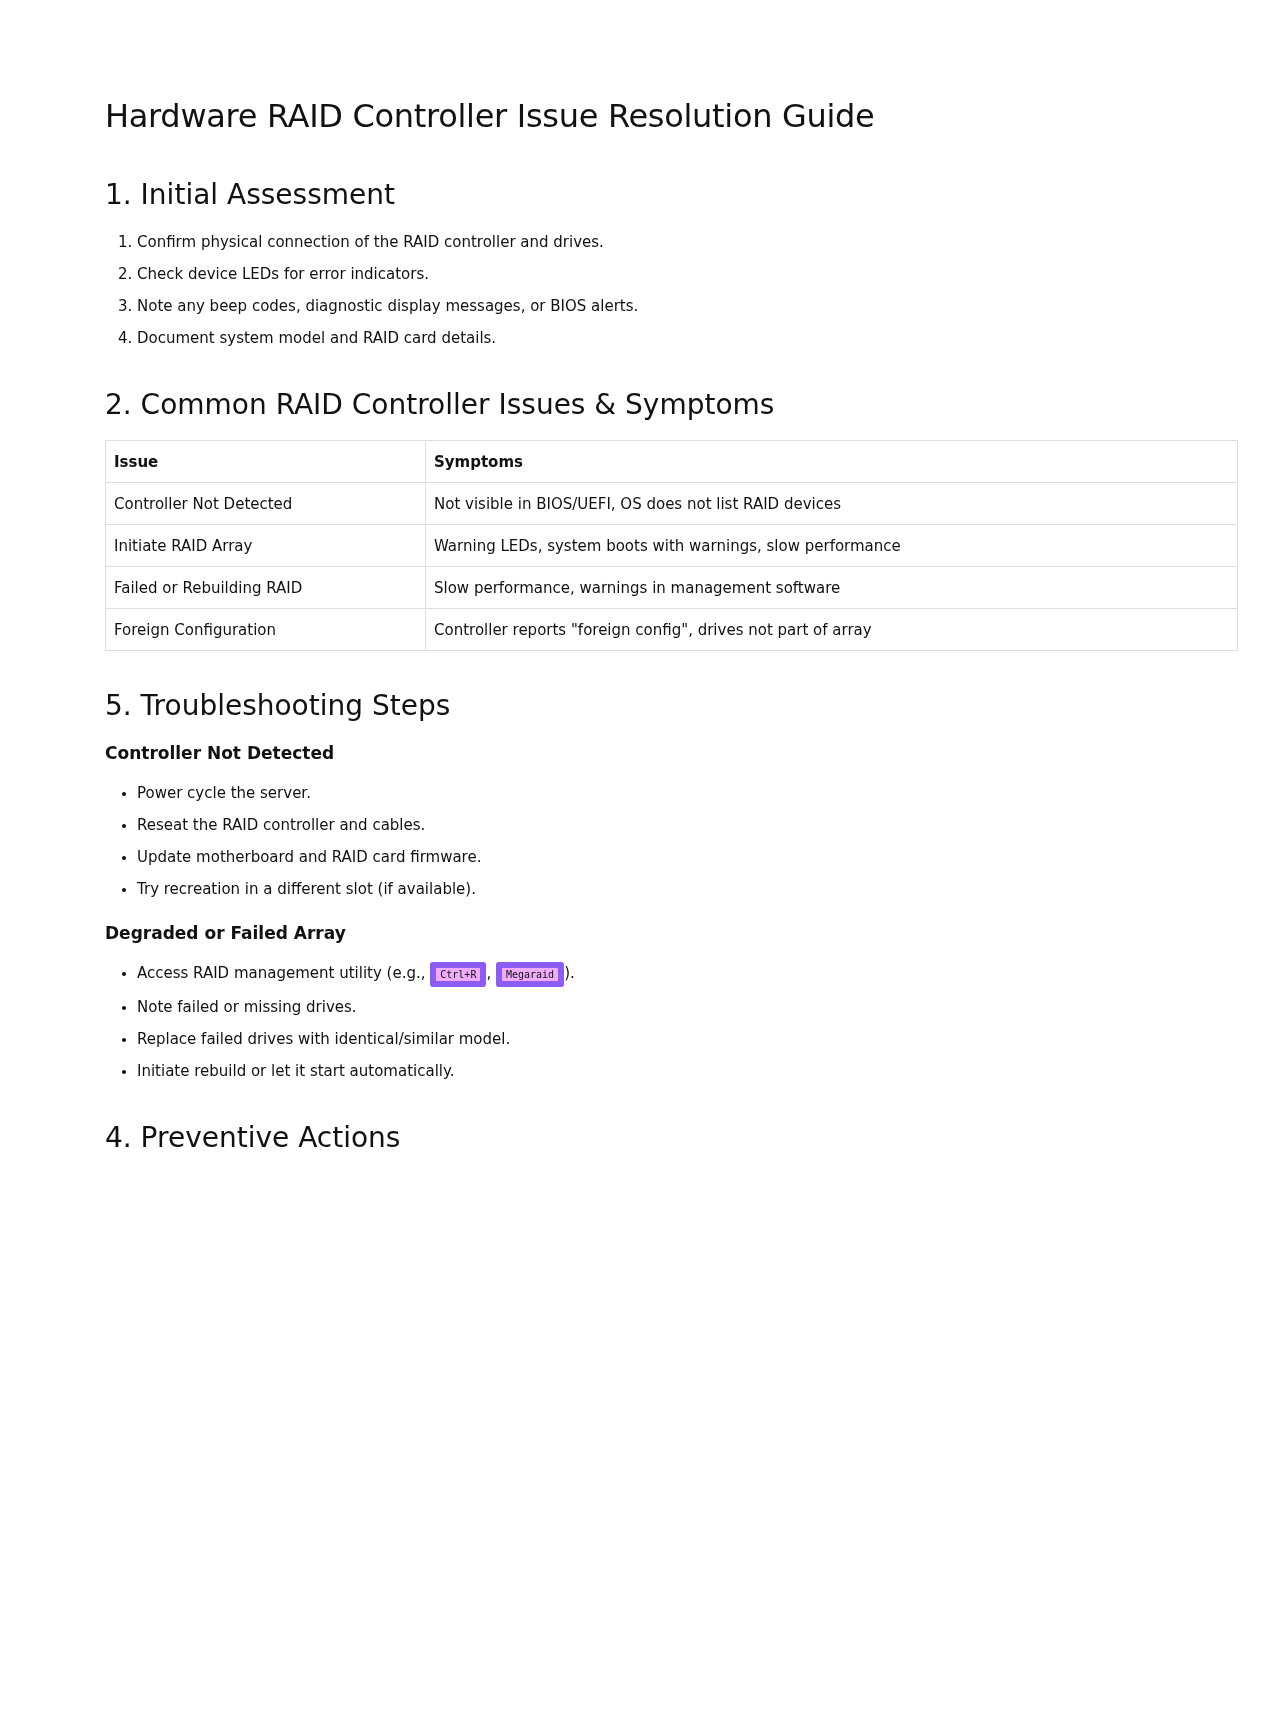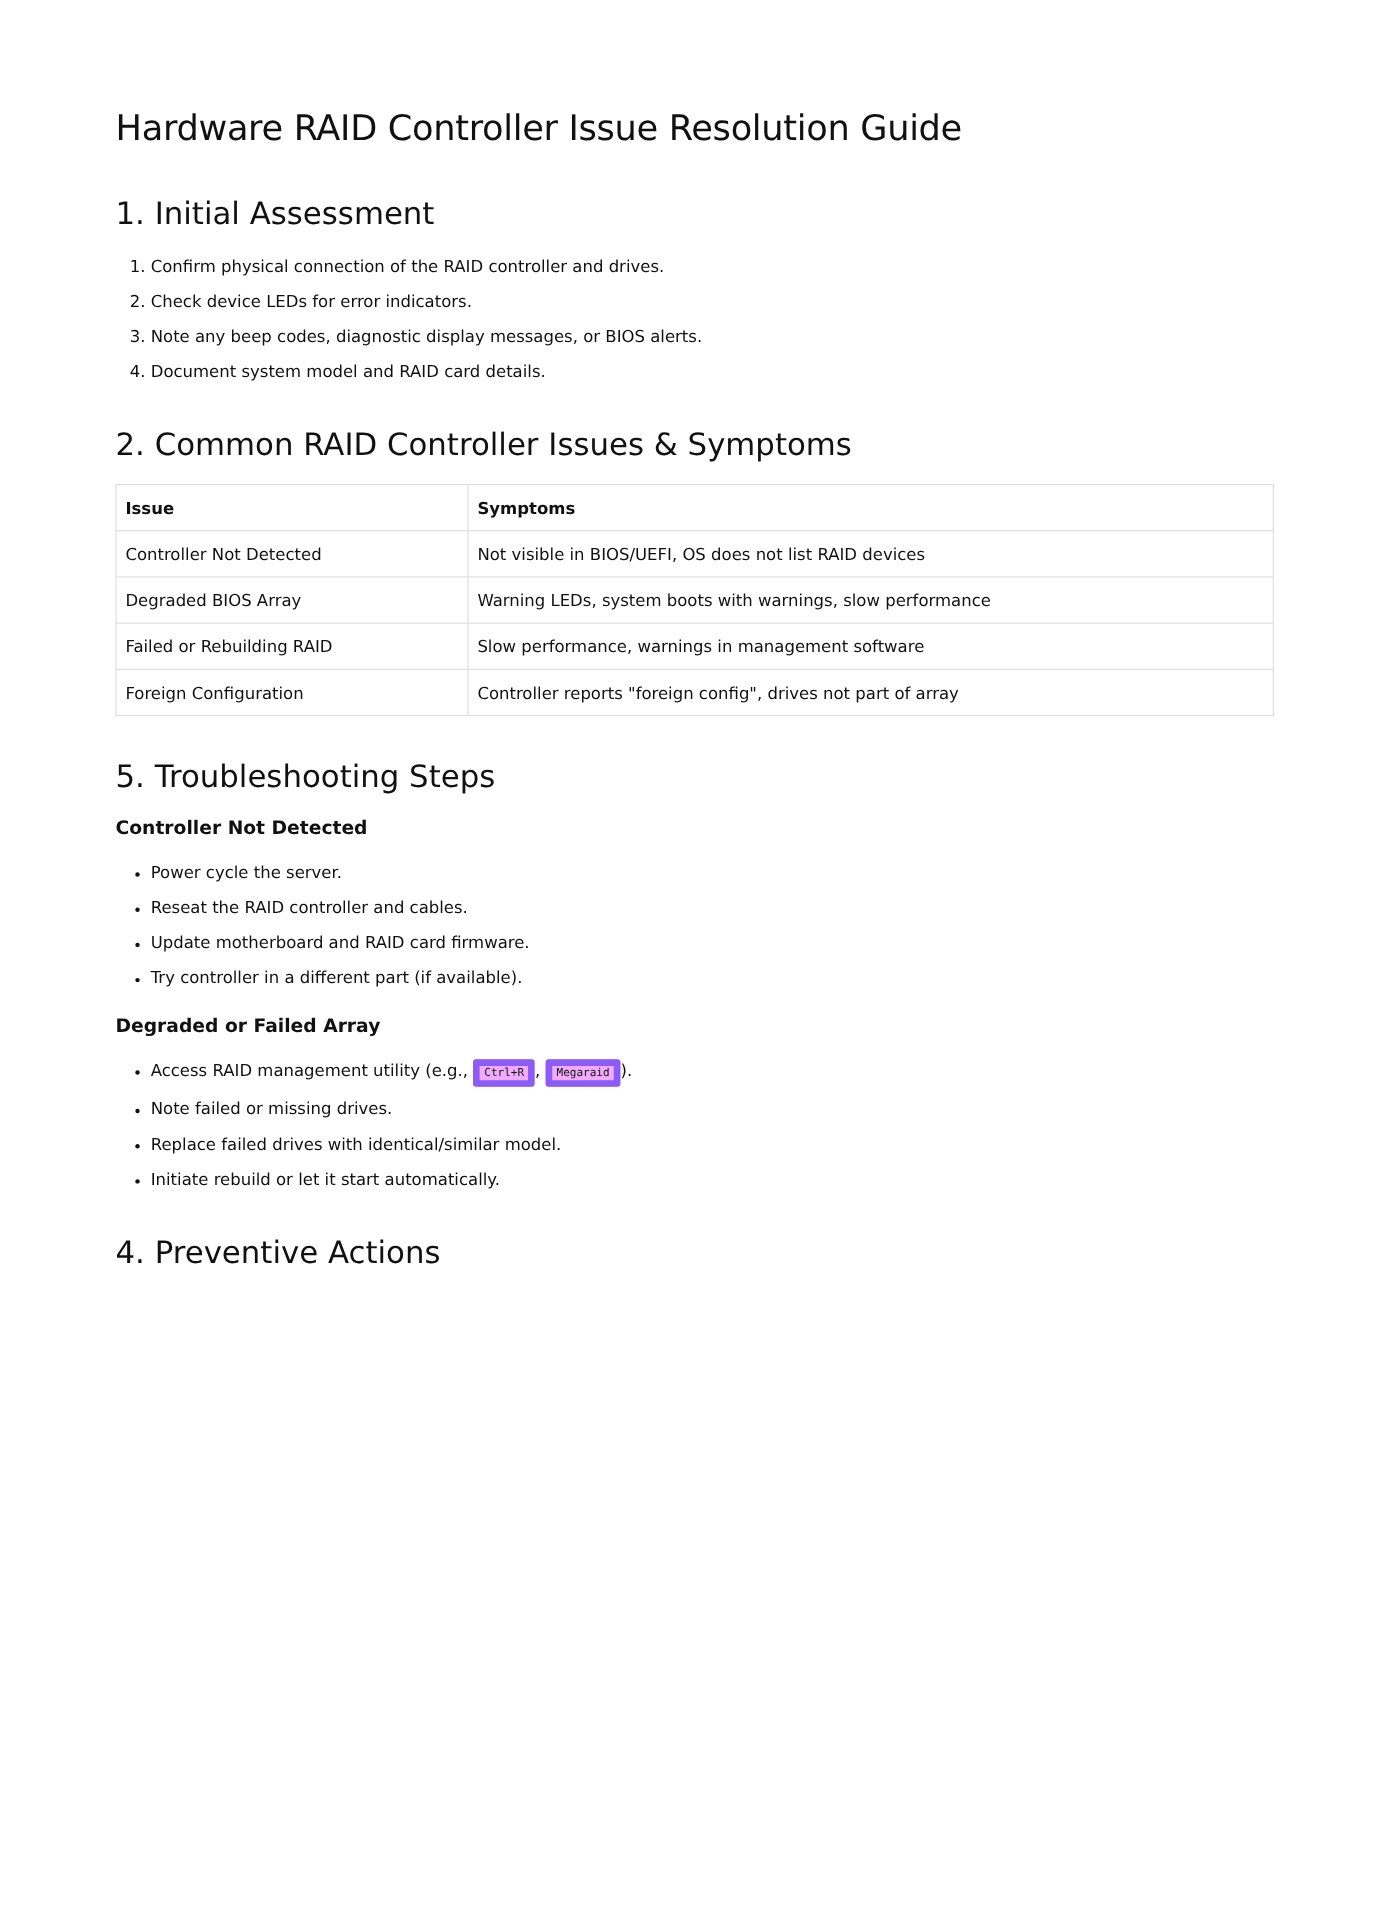--- a/index.html
+++ b/index.html
@@ -12,21 +12,21 @@
     font-size: 15px;
   }
   h1 { font-size: 32px; font-weight: 500; margin: 0 0 40px 0; line-height: 48px; letter-spacing: -0.3px; }
   h2 { font-size: 28px; font-weight: 500; margin: 0 0 20px 0; line-height: 30px; }
   h3 { font-size: 17px; font-weight: 600; margin: 0 0 16px 0; line-height: 24px; }
   .section { margin-bottom: 40px; }
   ol, ul { margin: 0; padding-left: 32px; }
   li { line-height: 24px; margin-bottom: 8px; font-size: 15px; }
   ul li::marker { font-size: 13px; }
   ol { padding-left: 32px; }
-  table { width: 1053px; border-collapse: collapse; margin-top: 4px; }
+  table { width: 1133px; border-collapse: collapse; margin-top: 4px; }
   th, td { border: 1px solid #dddddd; padding: 0 8px; height: 41px; text-align: left; font-size: 15px; vertical-align: middle; }
   th { font-weight: 600; }
   td.c1, th.c1 { width: 303px; }
   code {
     font-family: "DejaVu Sans Mono", monospace;
     font-size: 10px;
     background: #f0abfc;
     border: 6px solid #8b5cf6;
     border-radius: 3px;
     padding: 1px 4px;
@@ -56,21 +56,21 @@
         <th class="c1">Issue</th>
         <th>Symptoms</th>
       </tr>
     </thead>
     <tbody>
       <tr>
         <td class="c1">Controller Not Detected</td>
         <td>Not visible in BIOS/UEFI, OS does not list RAID devices</td>
       </tr>
       <tr>
-        <td class="c1">Degraded BIOS Array</td>
+        <td class="c1">Initiate RAID Array</td>
         <td>Warning LEDs, system boots with warnings, slow performance</td>
       </tr>
       <tr>
         <td class="c1">Failed or Rebuilding RAID</td>
         <td>Slow performance, warnings in management software</td>
       </tr>
       <tr>
         <td class="c1">Foreign Configuration</td>
         <td>Controller reports "foreign config", drives not part of array</td>
       </tr>
@@ -80,21 +80,21 @@
 
 <div class="section">
   <h2>5. Troubleshooting Steps</h2>
 
   <div class="sub">
     <h3>Controller Not Detected</h3>
     <ul>
       <li>Power cycle the server.</li>
       <li>Reseat the RAID controller and cables.</li>
       <li>Update motherboard and RAID card firmware.</li>
-      <li>Try controller in a different part (if available).</li>
+      <li>Try recreation in a different slot (if available).</li>
     </ul>
   </div>
 
   <div class="sub">
     <h3>Degraded or Failed Array</h3>
     <ul>
       <li><span>Access RAID management utility (e.g., </span><code>Ctrl+R</code><span>, </span><code>Megaraid</code><span>).</span></li>
       <li>Note failed or missing drives.</li>
       <li>Replace failed drives with identical/similar model.</li>
       <li>Initiate rebuild or let it start automatically.</li>

